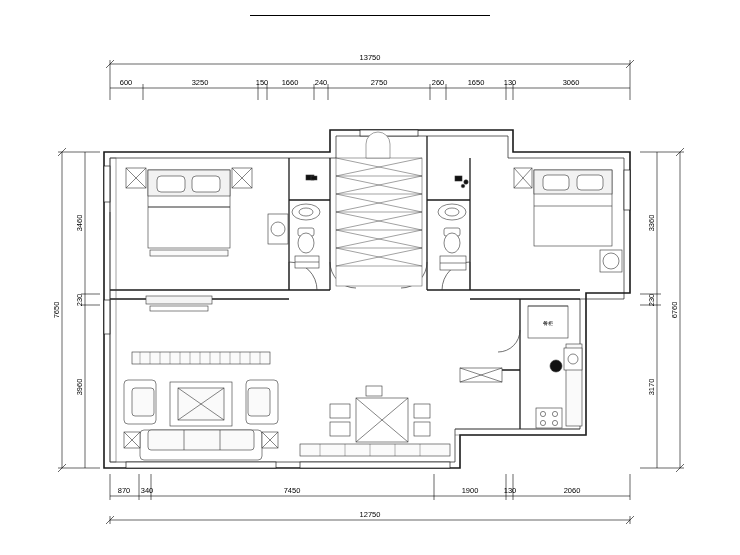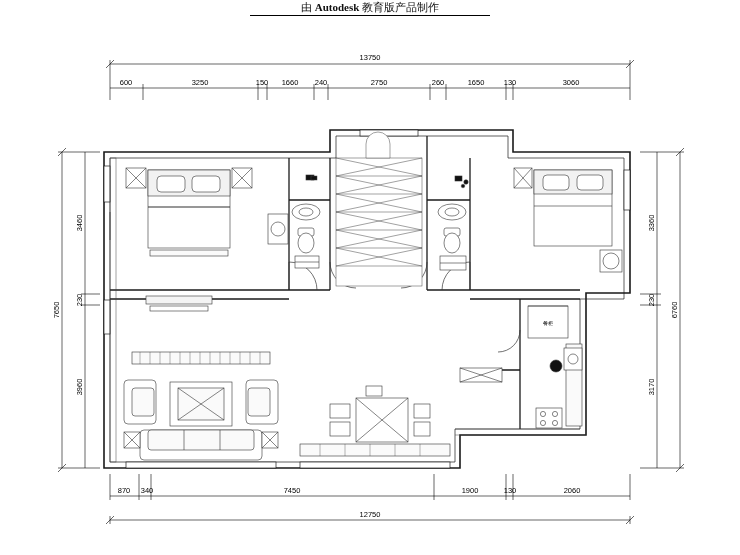--- a/index.html
+++ b/index.html
@@ -56,23 +56,20 @@
     font-family: "Liberation Sans", sans-serif;
     font-size: 5px;
     fill: #000;
   }
 </style>
 </head>
 <body>
 
 <div id="stage">
 
-  <div class="watermark">
-    <span>由 </span><span class="brand">Autodesk</span><span> 教育版产品制作</span>
-  </div>
   <div class="wm-rule"></div>
 
   <svg id="plan" width="740" height="555" viewBox="0 0 740 555">
 
     <g stroke="#000" stroke-width="0.6" fill="none">
 
       <line x1="110" y1="64" x2="630" y2="64"></line>
       <line x1="110" y1="60" x2="110" y2="100"></line>
       <line x1="630" y1="60" x2="630" y2="100"></line>
 

